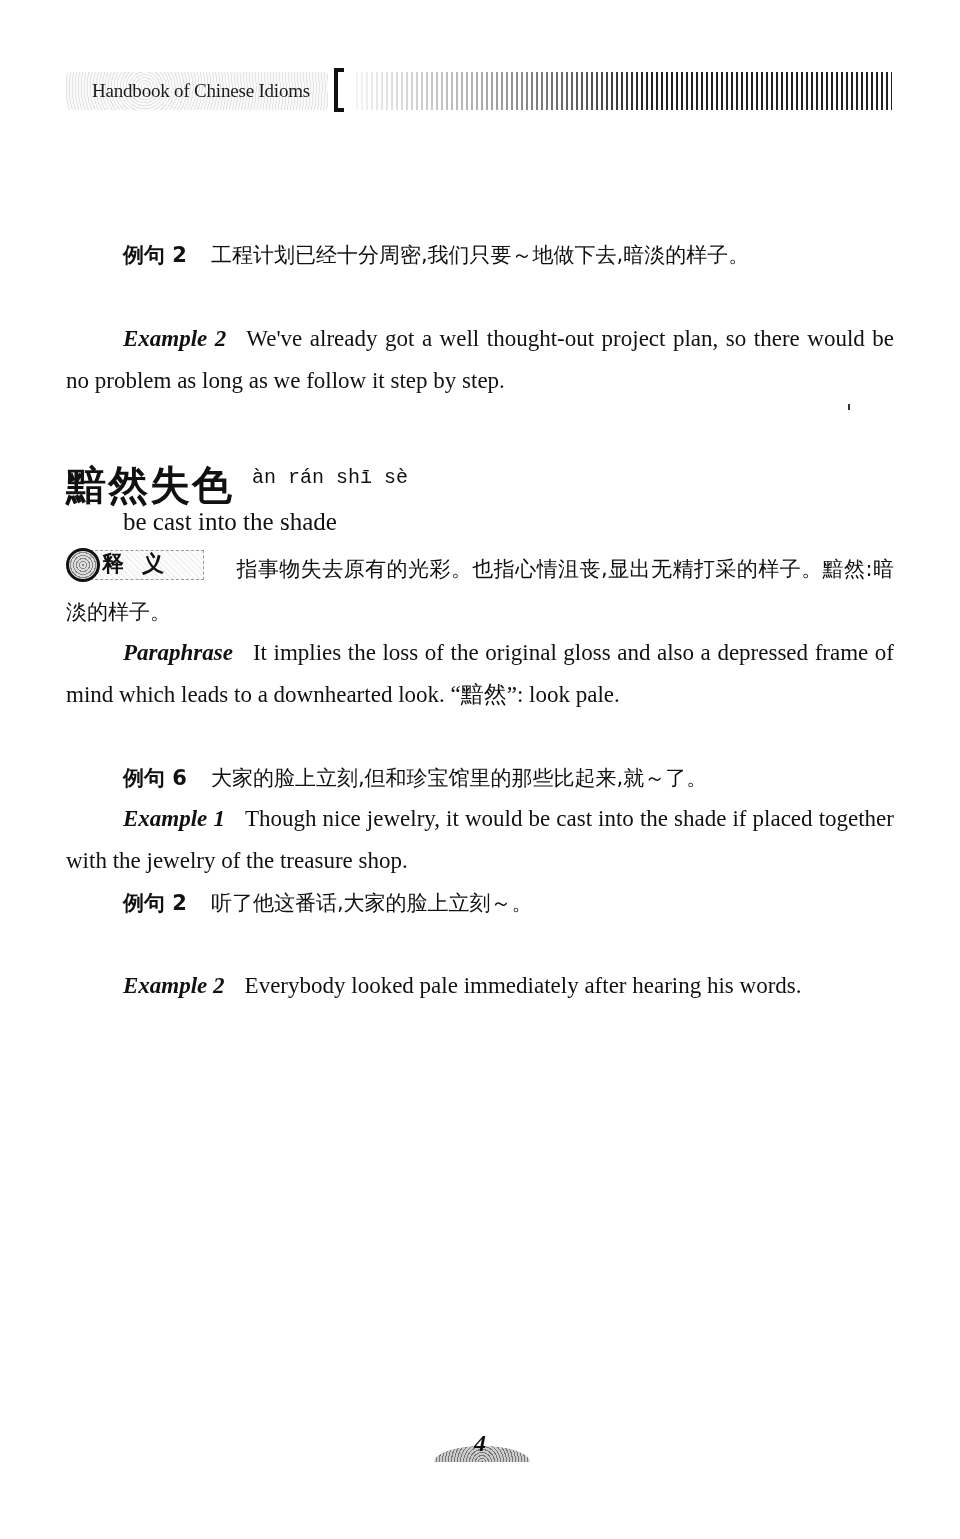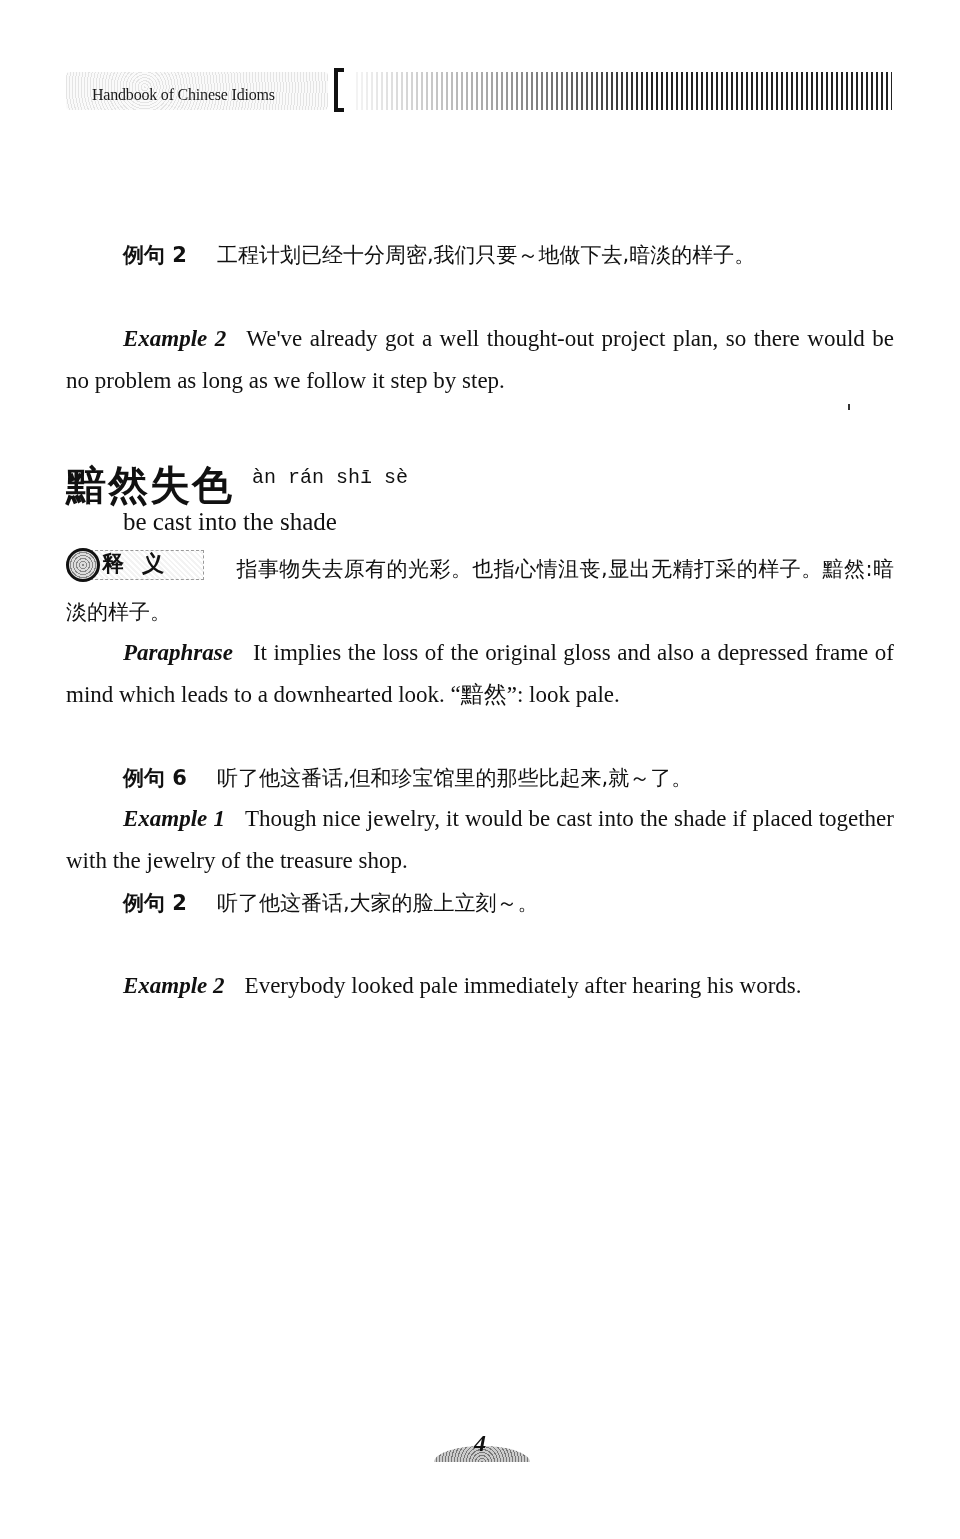--- a/index.html
+++ b/index.html
@@ -7,40 +7,40 @@
   .page { position: absolute; left: 0; top: 0; width: 960px; height: 1539px; }
 
   
   .header { position: absolute; left: 66px; top: 68px; width: 826px; height: 46px; }
   .header-label-box {
     position: absolute; left: 0; top: 4px; width: 262px; height: 38px;
     background: repeating-radial-gradient(circle at 30% 40%, #e4e4e4 0 1px, #fafafa 1px 3px);
     border-radius: 4px;
   }
   .header-title {
-    position: absolute; left: 26px; top: 14px;
-    font-family: "Liberation Serif", serif; font-size: 16px; color: #1a1a1a;
+    position: absolute; left: 26px; top: 8px;
+    font-family: "Liberation Serif", serif; font-size: 19px; color: #1a1a1a;
     letter-spacing: -0.2px;
   }
   .header-bracket {
     position: absolute; left: 268px; top: 0; width: 10px; height: 44px;
     border: 4px solid #111; border-right: none; box-sizing: border-box;
   }
   .header-stripes {
     position: absolute; left: 290px; top: 4px; width: 536px; height: 38px;
     background:
       linear-gradient(to right, rgba(255,255,255,0.95) 0%, rgba(255,255,255,0.6) 25%, rgba(255,255,255,0) 55%),
       repeating-linear-gradient(to right, #222 0 2px, #fff 2px 5px);
   }
 
   
   .block { position: absolute; left: 66px; width: 828px; font-family: "Liberation Serif", serif; font-size: 23px; line-height: 41.5px; text-align: justify; }
   .indent { text-indent: 57px; }
   .lbl-en { font-weight: bold; font-style: italic; margin-right: 20px; }
-  .lbl-cn { font-family: "DejaVu Sans", sans-serif; font-weight: bold; margin-right: 30px; font-size: 21px; }
+  .lbl-cn { font-family: "DejaVu Sans", sans-serif; font-weight: bold; margin-right: 24px; font-size: 21px; }
   .cn { font-family: "DejaVu Sans", sans-serif; font-size: 21px; }
 
   .idiom-title { position: absolute; left: 66px; top: 458px; font-family: "DejaVu Sans", sans-serif; font-weight: bold; font-size: 40px; letter-spacing: 2px; }
   .pinyin { position: absolute; left: 252px; top: 466px; font-family: Liberation Mono, monospace; font-size: 20px; }
   .translation { position: absolute; left: 123px; top: 508px; font-family: "Liberation Serif", serif; font-size: 25px; }
 
   .shiyi-badge {
     display: inline-block; position: relative; width: 140px; height: 34px; vertical-align: -6px;
     margin-right: 30px;
   }
@@ -102,21 +102,21 @@
       <span class="shiyi-circle"></span>
       <span class="shiyi-text">释义</span>
     </span><span class="cn">指事物失去原有的光彩。也指心情沮丧,显出无精打采的样子。黯然:暗淡的样子。</span>
   </div>
 
   <div class="block indent" style="top:632px;">
     <span class="lbl-en">Paraphrase</span><span>It implies the loss of the original gloss and also a depressed frame of mind which leads to a downhearted look. “黯然”: look pale.</span>
   </div>
 
   <div class="block indent" style="top:757px;">
-    <span class="lbl-cn">例句 6</span><span class="cn">听了他这番话,但和珍宝馆里的那些比起来,就～了。</span>
+    <span class="lbl-cn">例句 6</span><span class="cn">大家的脸上立刻,但和珍宝馆里的那些比起来,就～了。</span>
   </div>
 
   <div class="block indent" style="top:798px;">
     <span class="lbl-en">Example 1</span><span>Though nice jewelry, it would be cast into the shade if placed together with the jewelry of the treasure shop.</span>
   </div>
 
   <div class="block indent" style="top:882px;">
     <span class="lbl-cn">例句 2</span><span class="cn">听了他这番话,大家的脸上立刻～。</span>
   </div>
 

